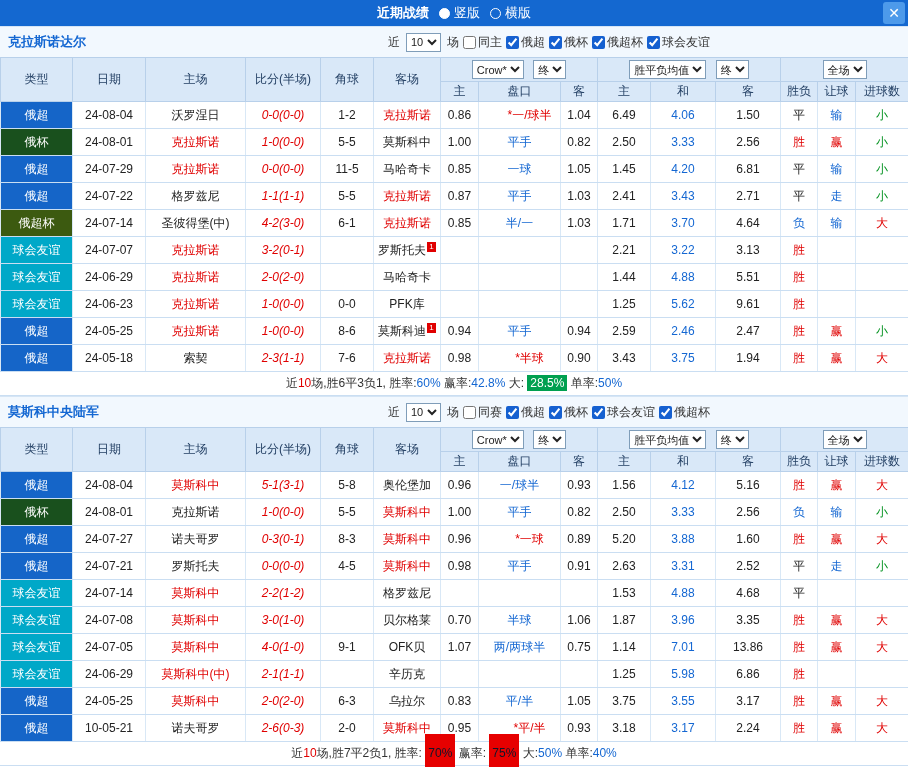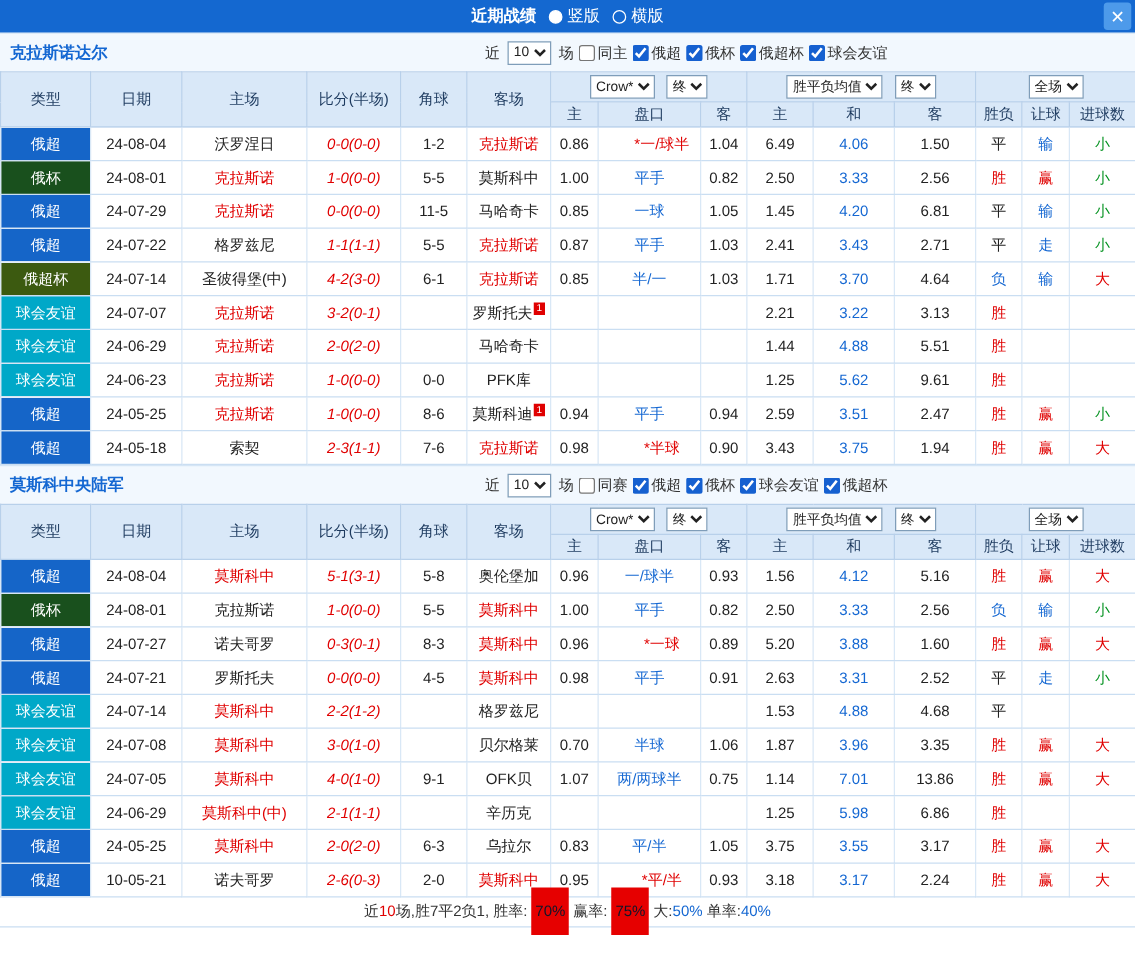--- a/index.html
+++ b/index.html
@@ -297,21 +297,21 @@
           <td class="type-cell lg-super">俄超</td>
           <td>24-05-25</td>
           <td class="hot">克拉斯诺</td>
           <td class="score">1-0(0-0)</td>
           <td>8-6</td>
           <td>莫斯科迪<sup class="badge1">1</sup></td>
           <td>0.94</td>
           <td class="hc-blue">平手</td>
           <td>0.94</td>
           <td>2.59</td>
-          <td class="eu-draw">3.51</td>
+          <td class="eu-draw">2.46</td>
           <td>2.47</td>
           <td class="r-red">胜</td>
           <td class="r-red">赢</td>
           <td class="r-green">小</td>
         </tr>
         <tr>
           <td class="type-cell lg-super">俄超</td>
           <td>24-05-18</td>
           <td>索契</td>
           <td class="score">2-3(1-1)</td>
@@ -322,20 +322,21 @@
           <td>0.90</td>
           <td>3.43</td>
           <td class="eu-draw">3.75</td>
           <td>1.94</td>
           <td class="r-red">胜</td>
           <td class="r-red">赢</td>
           <td class="r-red">大</td>
         </tr>
       </tbody>
   </table>
+  <div class="summary"><span>近</span><span class="seg-red">10</span><span>场,胜6平3负1, 胜率:</span><span class="seg-blue">60%</span><span> 赢率:</span><span class="seg-blue">42.8%</span><span> 大: </span><span class="seg-badge-green">28.5%</span><span> 单率:</span><span class="seg-blue">50%</span></div>
 </div>
 
 <div class="section">
   <div class="section-bar">
     <span class="team-name">莫斯科中央陆军</span>
     <div class="filters">
       <span>近</span>
       <select><option>10</option></select>
       <span>场</span>
       <label class="cb">

